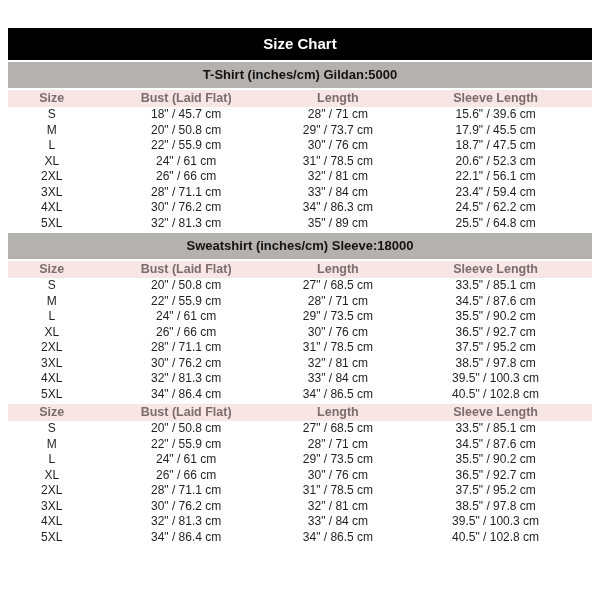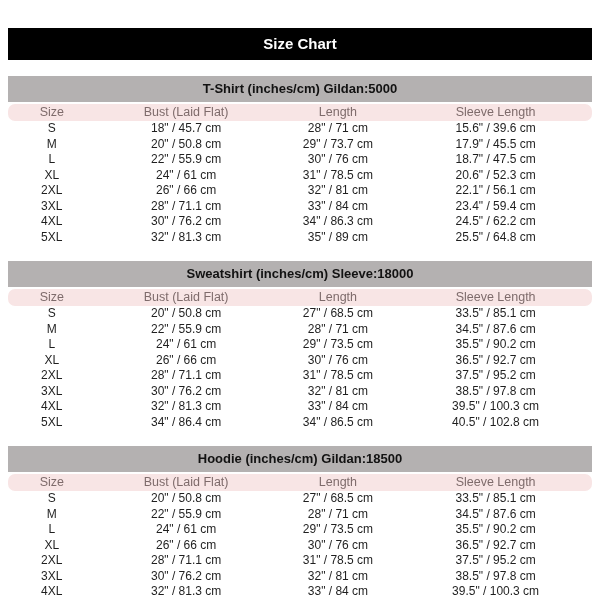--- a/index.html
+++ b/index.html
@@ -28,32 +28,31 @@
     margin-bottom: 2px;
   }
   .section-heading {
     background: var(--section-bg, #b4b1b1);
     color: var(--section-fg, #121212);
     height: 26px;
     line-height: 26px;
     text-align: center;
     font-weight: bold;
     font-size: 13px;
-    margin-top: 16px;
+    margin-top: 2px;
   }
   .col-header-row {
     display: flex;
     background: var(--colhead-bg, #f8e5e5);
     color: var(--colhead-fg, #7e6b6b);
     height: 17px;
     line-height: 17px;
-    font-weight: normal;
+    font-weight: bold;
     font-size: 12.5px;
     margin-top: 2px;
-    border-radius: 7px;
   }
   .data-row {
     display: flex;
     height: 15.5px;
     line-height: 15.5px;
     font-size: 12px;
     color: var(--row-fg, #1f1f1f);
     background: #ffffff;
   }
   .cell {
@@ -188,21 +187,20 @@
           <div class="data-row">
             <div class="cell col-0">5XL</div>
             <div class="cell col-1">34" / 86.4 cm</div>
             <div class="cell col-2">34" / 86.5 cm</div>
             <div class="cell col-3">40.5" / 102.8 cm</div>
           </div>
         </div>
   </section>
 
   <section class="size-section">
-    <div class="section-heading">Hoodie (inches/cm) Gildan:18500</div>
     <div class="col-header-row">
           <div class="cell col-0">Size</div>
           <div class="cell col-1">Bust (Laid Flat)</div>
           <div class="cell col-2">Length</div>
           <div class="cell col-3">Sleeve Length</div>
         </div>
     <div class="rows">
           <div class="data-row">
             <div class="cell col-0">S</div>
             <div class="cell col-1">20" / 50.8 cm</div>

